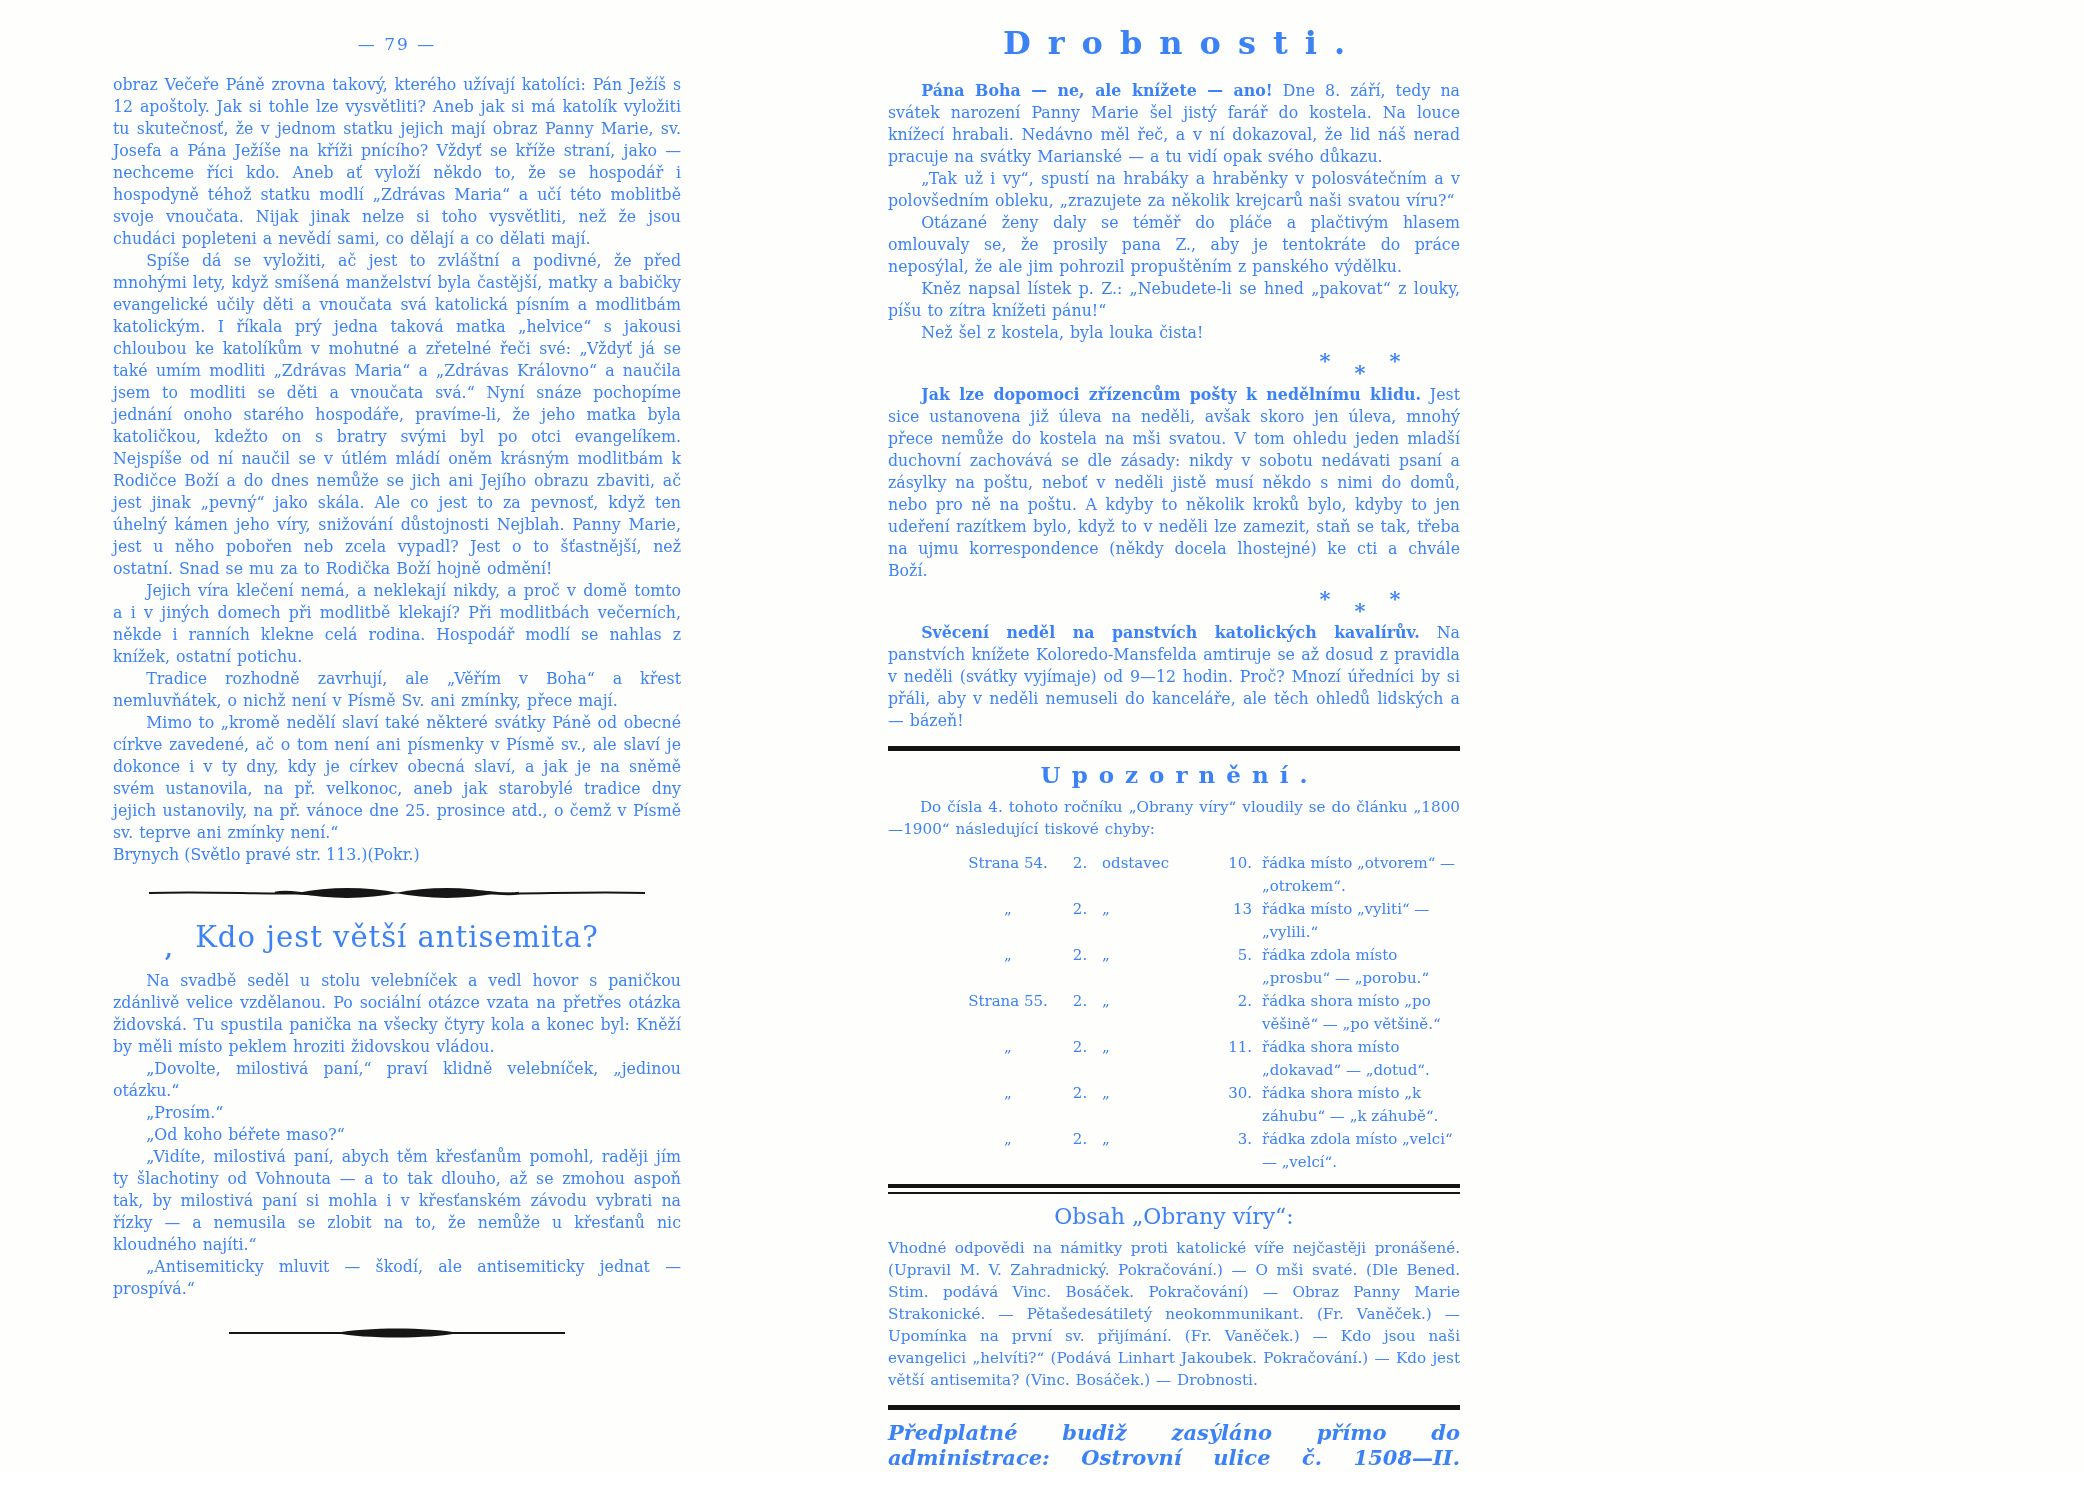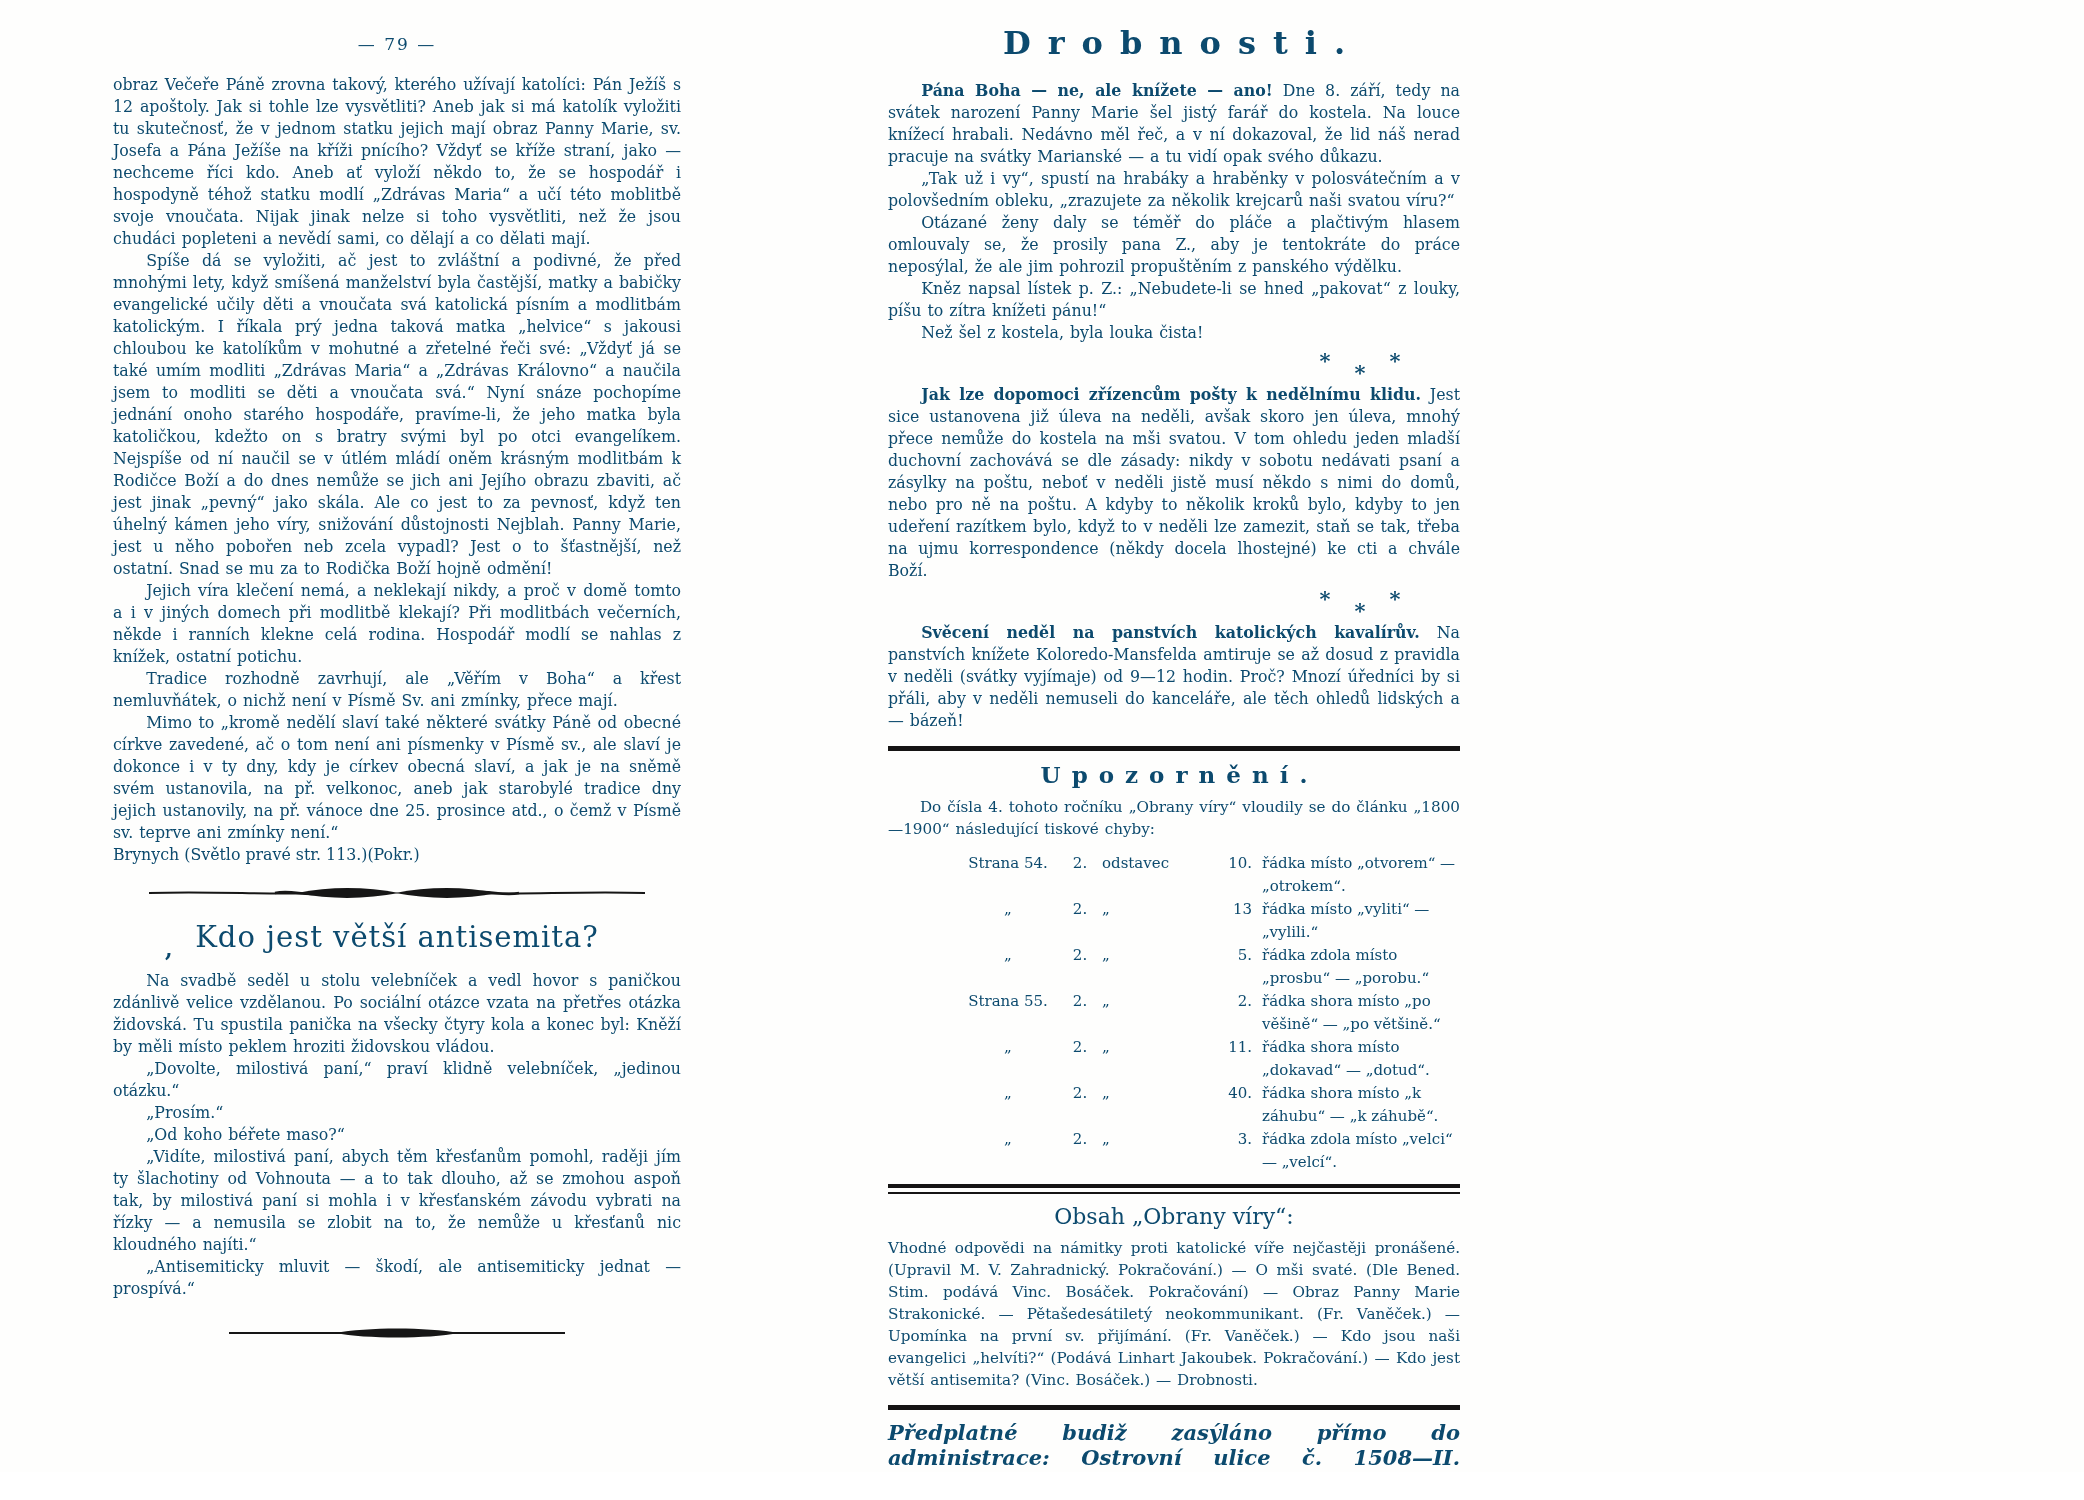--- a/index.html
+++ b/index.html
@@ -1,19 +1,19 @@
 <!DOCTYPE html>
 <html><head>
 <meta charset="utf-8">
 <style>
   html,body { margin:0; padding:0; background:#ffffff; }
   .page {
     position:relative; width:2084px; height:1472px;
     background:#fefefdf; background:#fefefd;
-    color:#0c4a6e;
+    color:#3b82f6;
     font-family:"DejaVu Serif", serif;
     overflow:hidden;
   }
   .col { position:absolute; }
   .col-left  { left:113px; top:34px;  width:568px; }
   .col-right { left:888px; top:24px;  width:572px; }
 
   .page-num { text-align:center; font-size:17px; letter-spacing:2px; margin:0 0 20px 0; }
 
   .para {
@@ -197,21 +197,21 @@
         <span class="e1">„</span>
           <span class="e2">2.</span>
           <span class="e3">„</span>
           <span class="e4">11.</span>
           <span class="e5">řádka shora místo „dokavad“ — „dotud“.</span>
       </div>
       <div class="errata-row">
         <span class="e1">„</span>
           <span class="e2">2.</span>
           <span class="e3">„</span>
-          <span class="e4">40.</span>
+          <span class="e4">30.</span>
           <span class="e5">řádka shora místo „k záhubu“ — „k záhubě“.</span>
       </div>
       <div class="errata-row">
         <span class="e1">„</span>
           <span class="e2">2.</span>
           <span class="e3">„</span>
           <span class="e4">3.</span>
           <span class="e5">řádka zdola místo „velci“ — „velcí“.</span>
       </div>
     </div>

